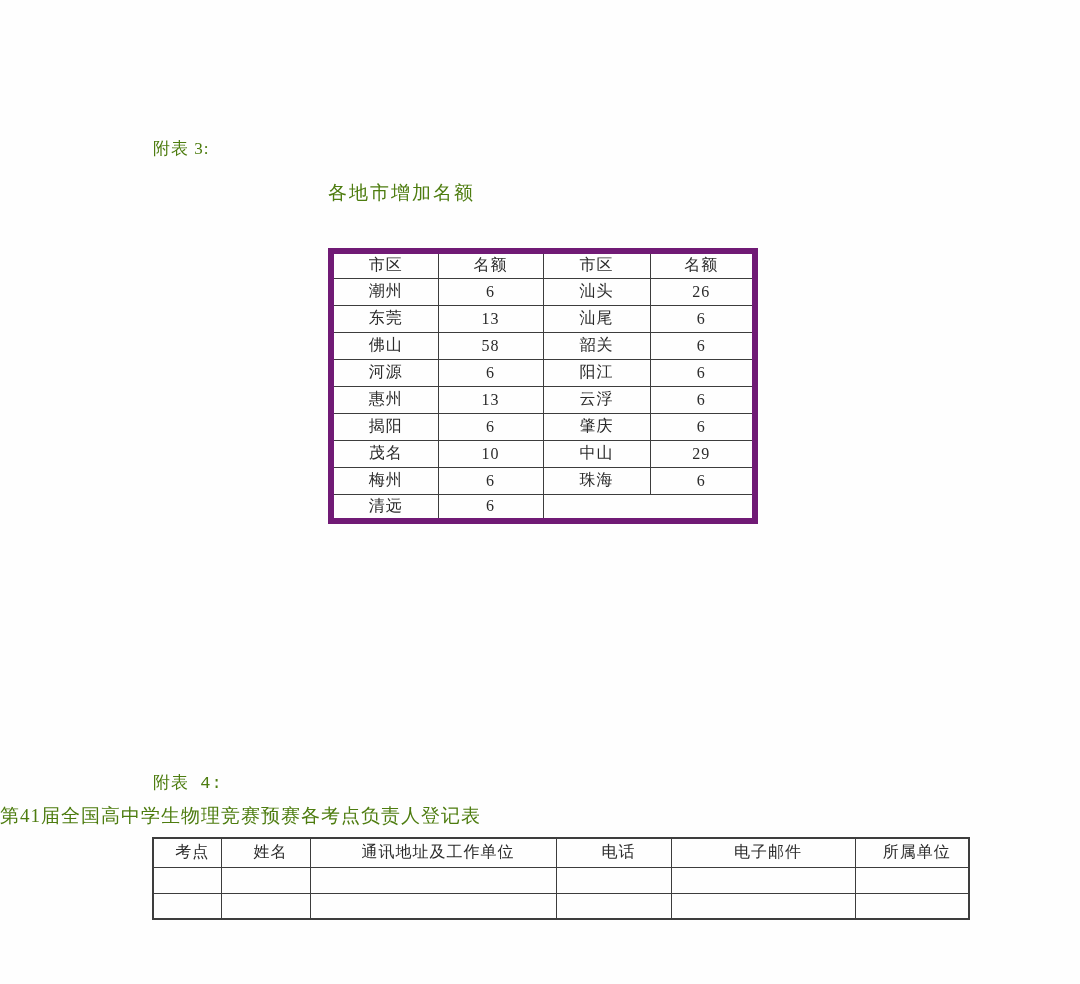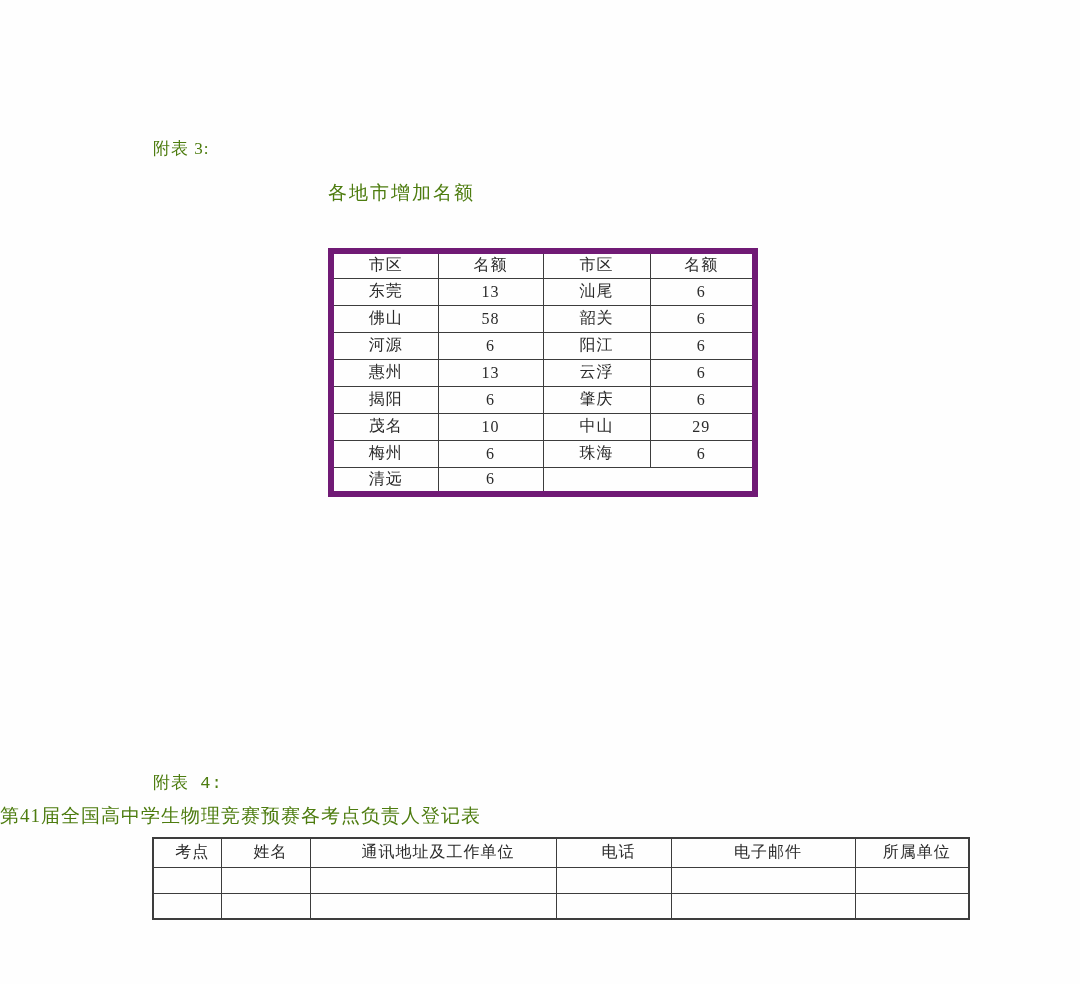--- a/index.html
+++ b/index.html
@@ -100,20 +100,26 @@
       <col style="width:105px">
       <col style="width:107px">
       <col style="width:105px">
     </colgroup>
     <tbody>
       <tr>
           <td>市区</td>
           <td>名额</td>
           <td>市区</td>
           <td>名额</td>
+        </tr>
+    <tr>
+          <td>潮州</td>
+          <td>6</td>
+          <td>汕头</td>
+          <td>26</td>
         </tr>
         <tr>
           <td>东莞</td>
           <td>13</td>
           <td>汕尾</td>
           <td>6</td>
         </tr>
         <tr>
           <td>佛山</td>
           <td>58</td>

